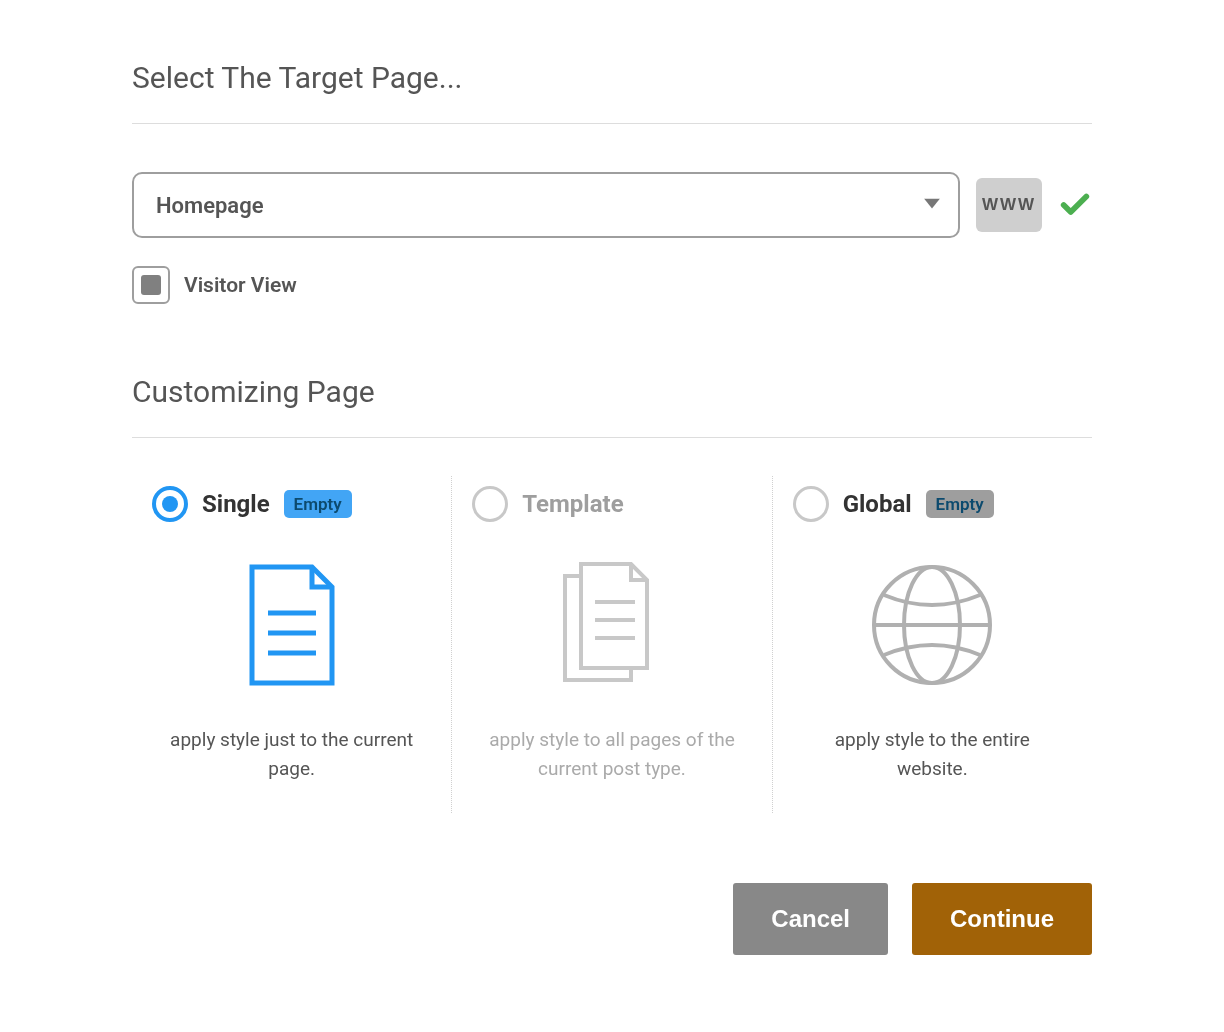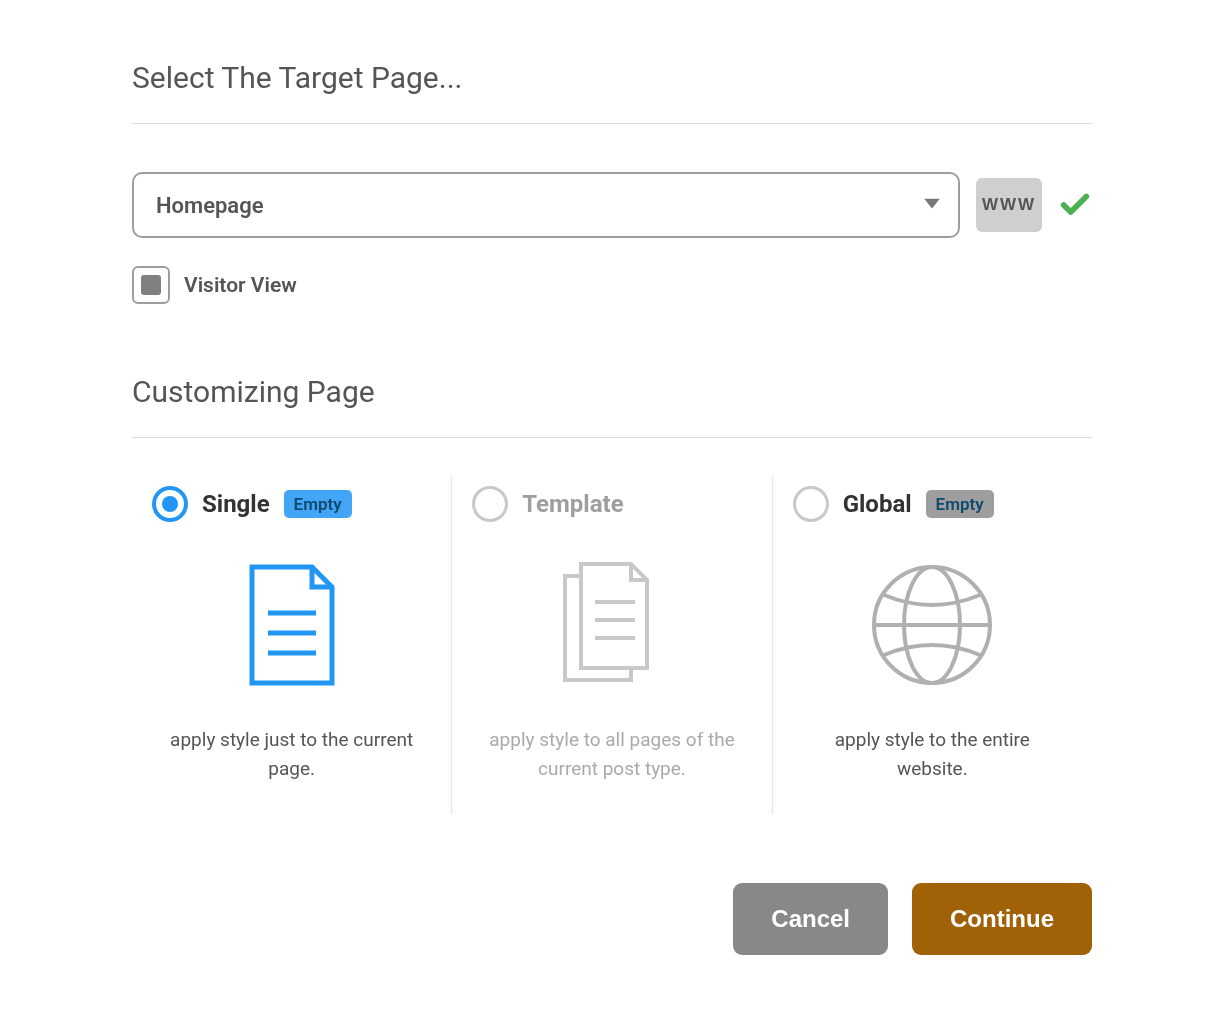--- a/index.html
+++ b/index.html
@@ -164,21 +164,21 @@
     justify-content: flex-end;
     gap: 24px;
     margin-top: 70px;
   }
   .btn {
     height: 72px;
     padding: 0 38px;
     font-size: 24px;
     font-weight: 600;
     border: none;
-    border-radius: 9px;
+    border-radius: 3px;
     cursor: pointer;
     color: #fff;
   }
   .btn.cancel { background: #888; }
   .btn.continue { background: #a16207; }
 </style>
 </head>
 <body>
 
 <div class="container">

